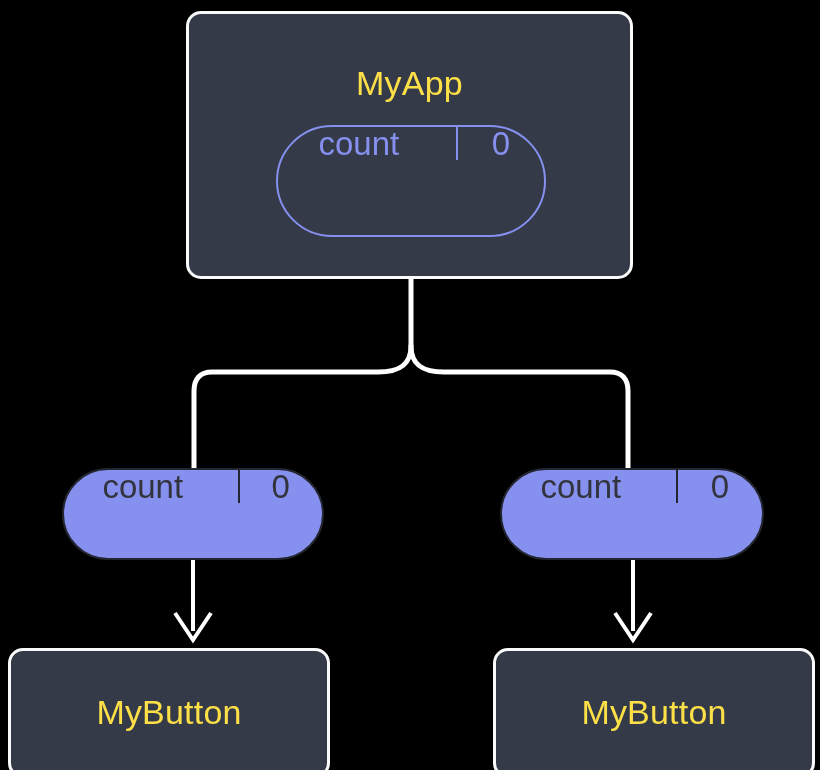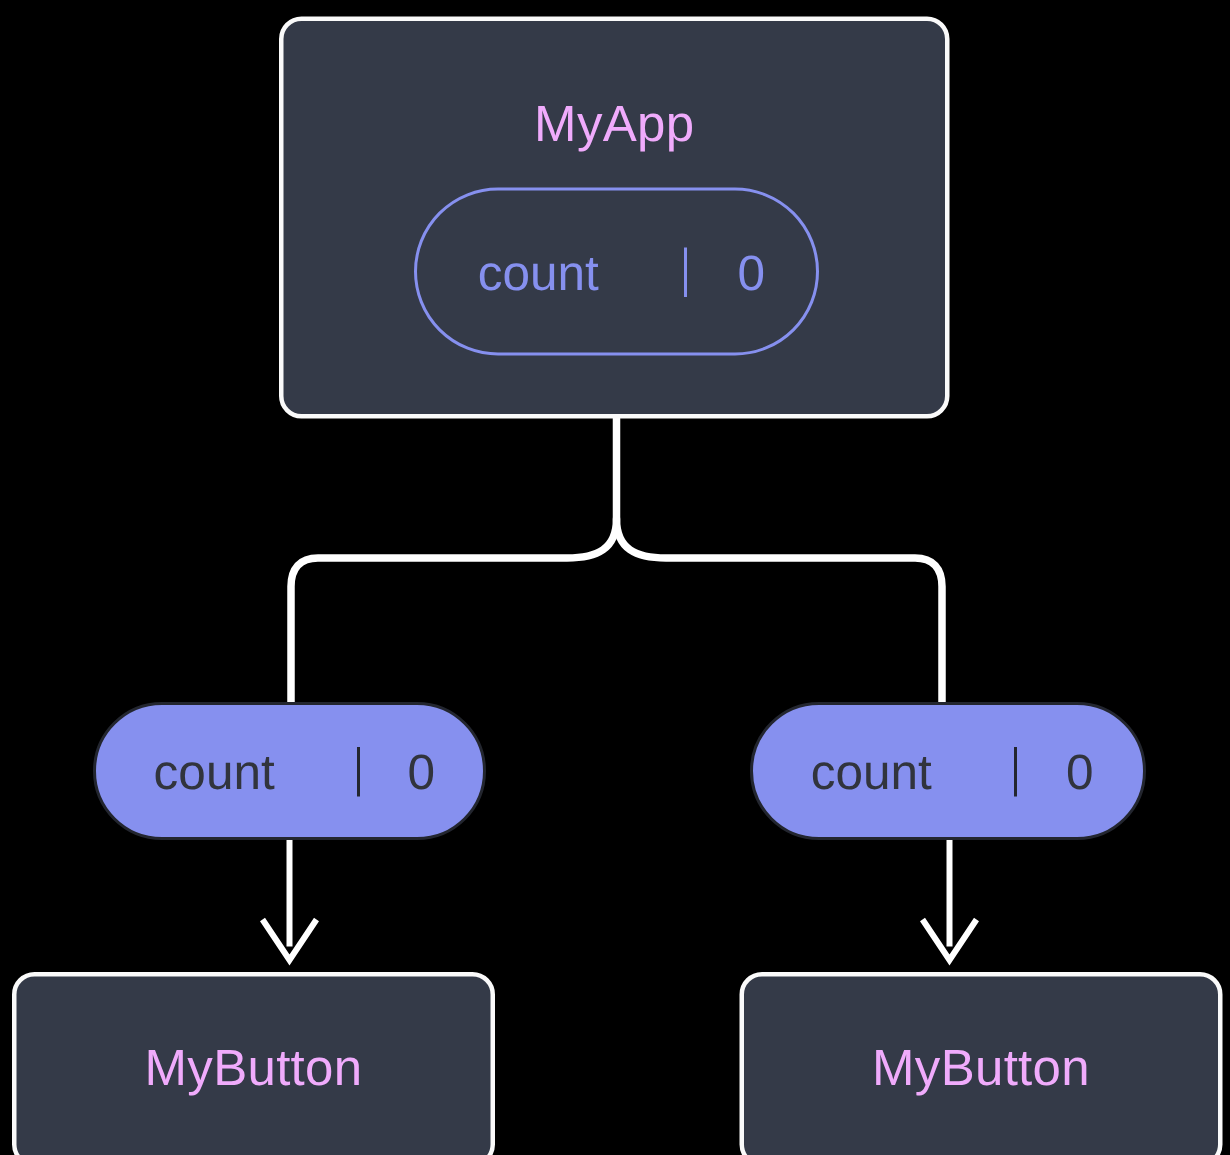--- a/index.html
+++ b/index.html
@@ -34,21 +34,21 @@
     position: absolute;
     box-sizing: border-box;
     background: #343A48;
     border: 3px solid #FAFAFA;
     border-radius: 15px;
     display: flex;
     flex-direction: column;
     align-items: center;
   }
   .card-title {
-    color: #f0abfc;
+    color: #fde047;
     font-size: 34px;
     font-weight: 400;
     letter-spacing: 0.2px;
     line-height: 1;
     white-space: nowrap;
   }
 
   #app-card {
     left: 186px;
     top: 11px;
@@ -72,21 +72,21 @@
     height: 130px;
     justify-content: flex-start;
     padding-top: 44px;
   }
 
   
   .pill {
     position: absolute;
     box-sizing: border-box;
     display: flex;
-    align-items: center;
+    align-items: flex-start;
     border-radius: 999px;
     overflow: hidden;
     gap: 16px;
   }
   .pill-key, .pill-val {
     display: flex;
     align-items: center;
     justify-content: center;
     line-height: 1;
     white-space: nowrap;

